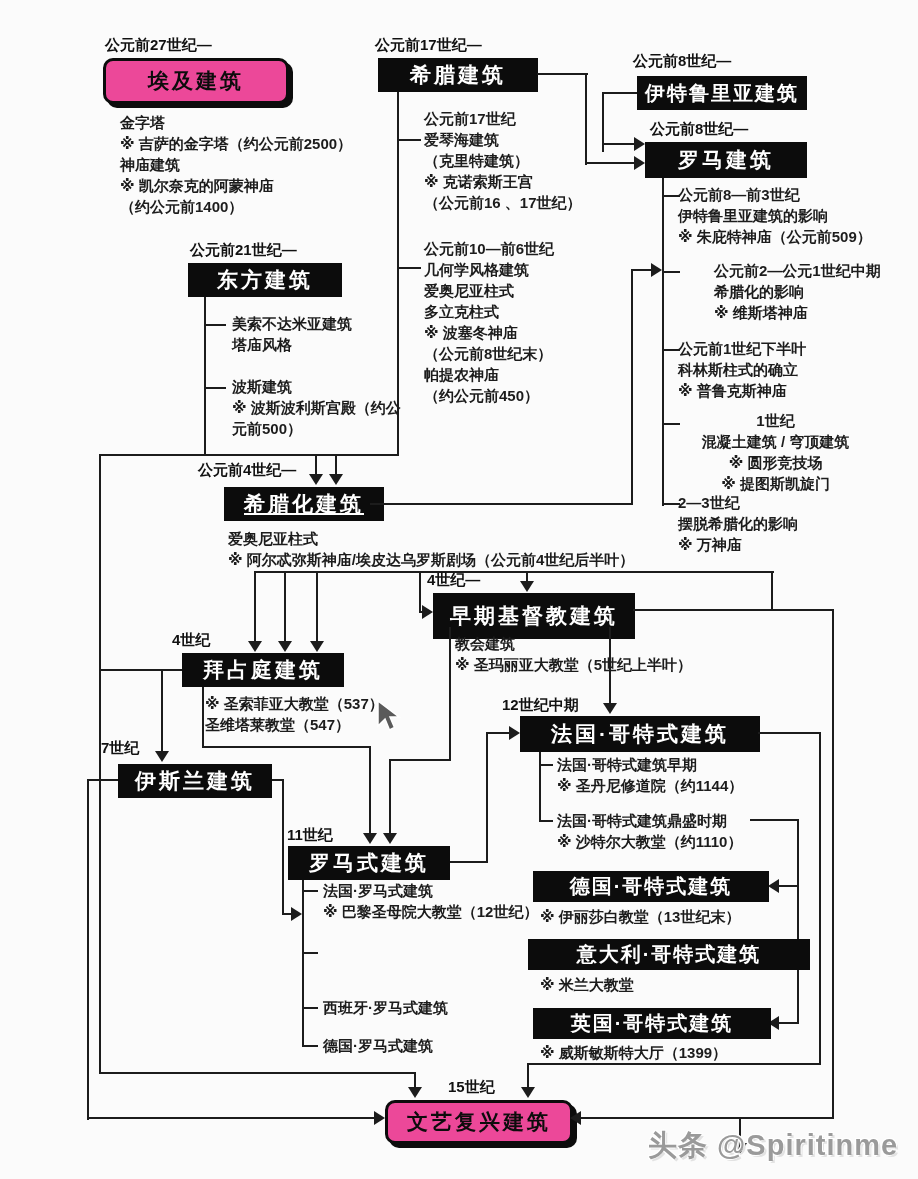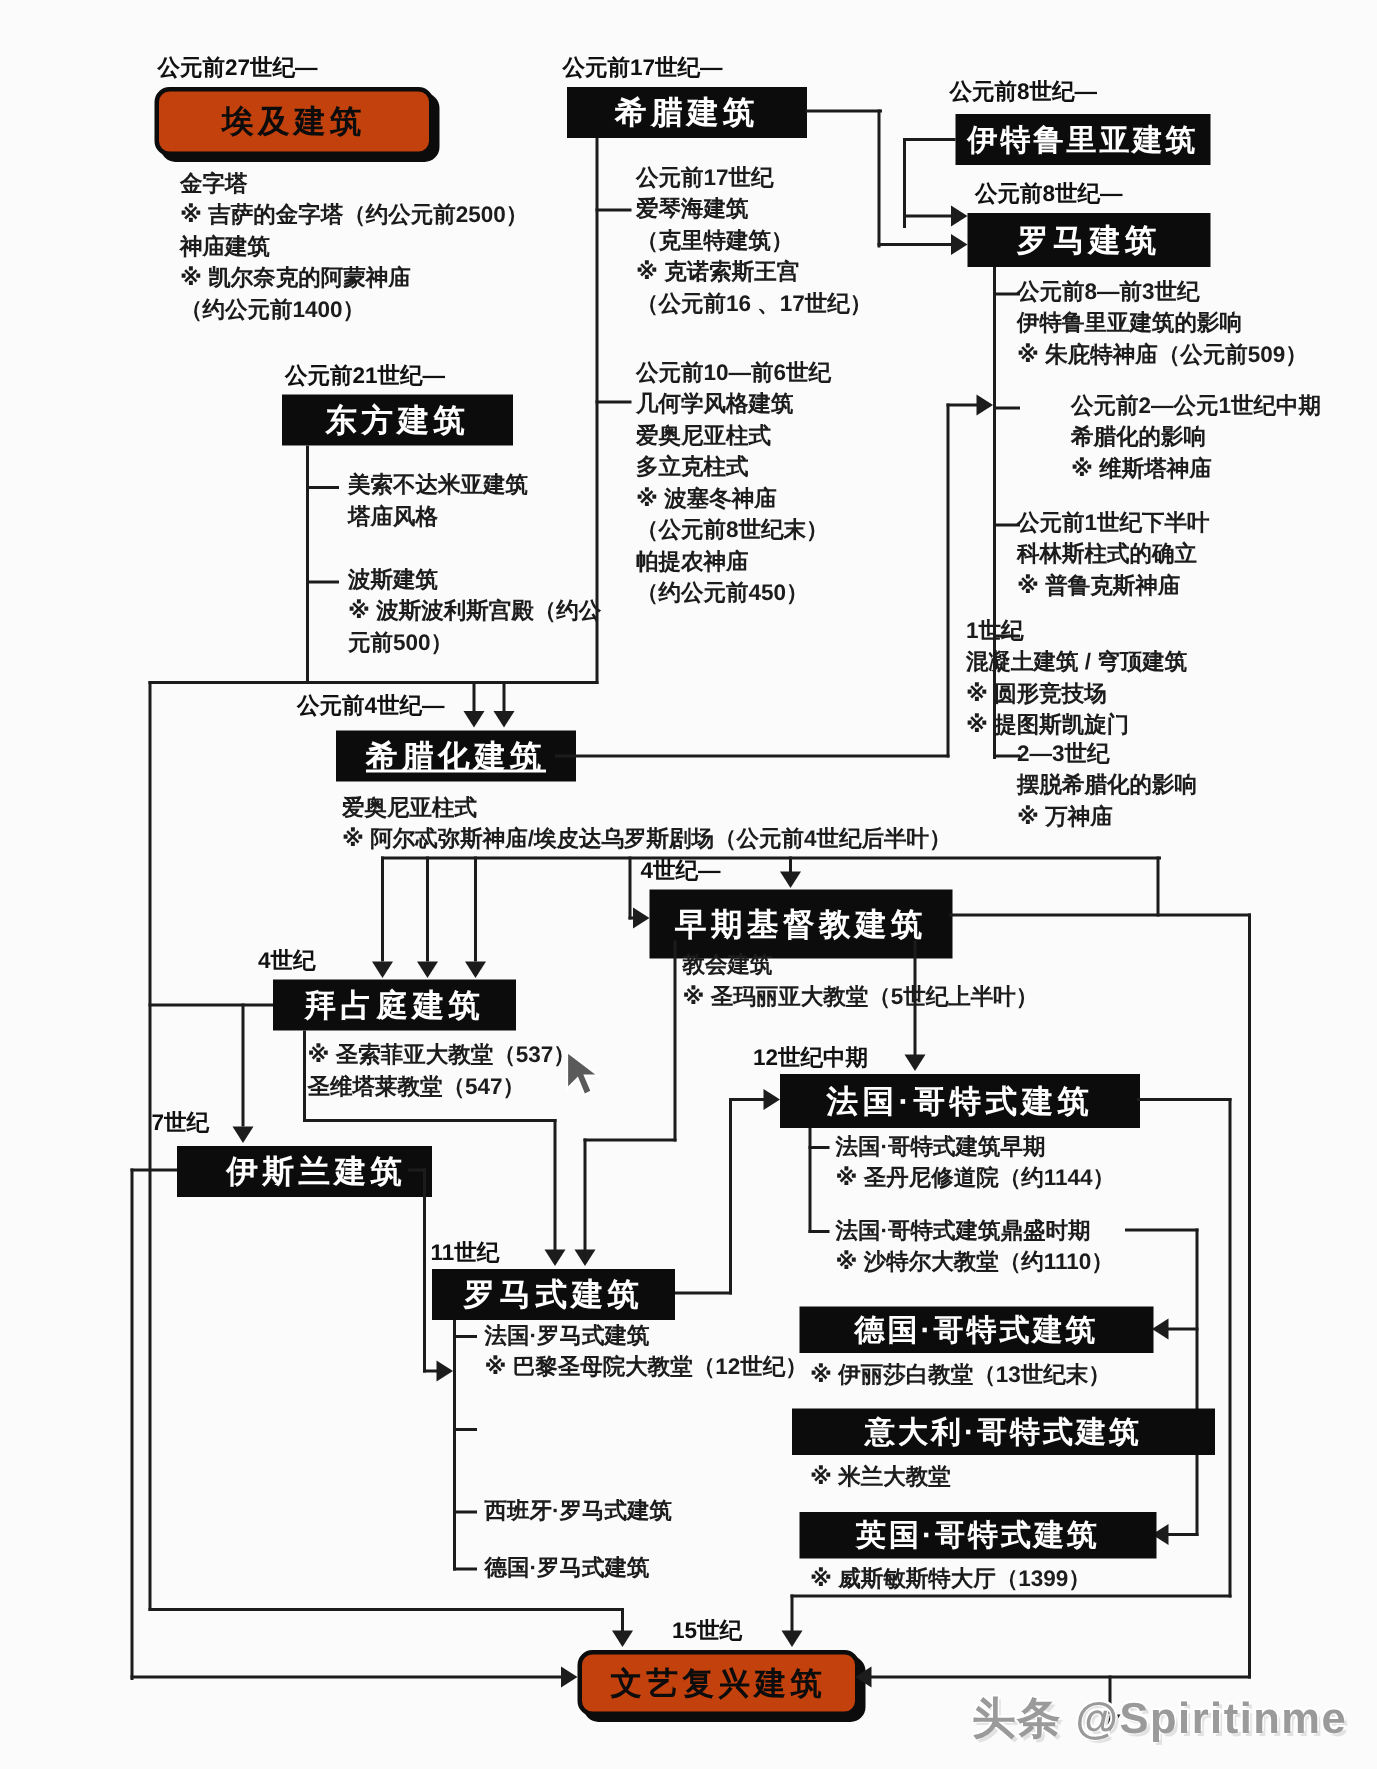--- a/index.html
+++ b/index.html
@@ -1,21 +1,21 @@
 <!DOCTYPE html>
 <html><head>
 <meta charset="utf-8">
 <style>
   html,body{margin:0;padding:0;background:#fbfbfb;}
   #stage{position:relative;width:918px;height:1179px;background:#fbfbfb;overflow:hidden;
          font-family:"Liberation Sans","DejaVu Sans",sans-serif;color:#111;}
   .bbox{position:absolute;background:#0c0c0c;color:#fff;display:flex;align-items:center;justify-content:center;
         font-weight:bold;font-size:21px;letter-spacing:3px;white-space:nowrap;}
   .bbox.sm{font-size:20px;letter-spacing:2px;}
-  .obox{position:absolute;background:#c2410c;border:3px solid #0c0c0c;border-radius:10px;
+  .obox{position:absolute;background:#ec4899;border:3px solid #0c0c0c;border-radius:10px;
         box-shadow:4px 4px 0 #0c0c0c;display:flex;align-items:center;justify-content:center;
         font-weight:bold;font-size:21px;letter-spacing:3px;color:#0c0c0c;white-space:nowrap;}
   .era{position:absolute;font-weight:bold;font-size:15px;white-space:nowrap;}
   .note{position:absolute;font-weight:bold;font-size:15px;line-height:21px;color:#1c1c1c;white-space:pre-line;}
   .ln{position:absolute;background:#1c1c1c;}
   .ar{position:absolute;width:0;height:0;}
   .ar-r{border-top:7px solid transparent;border-bottom:7px solid transparent;border-left:11px solid #1c1c1c;}
   .ar-l{border-top:7px solid transparent;border-bottom:7px solid transparent;border-right:11px solid #1c1c1c;}
   .ar-d{border-left:7px solid transparent;border-right:7px solid transparent;border-top:11px solid #1c1c1c;}
   .wm{position:absolute;font-weight:bold;font-size:29px;color:#9a9a9a;letter-spacing:1px;white-space:nowrap;
@@ -75,21 +75,21 @@
   <div class="ln" style="left:662px;top:503px;width:18px;height:2px;"></div>
   <div class="note" style="left:678px;top:184px;width:235px;">公元前8—前3世纪
 伊特鲁里亚建筑的影响
 ※ 朱庇特神庙（公元前509）</div>
   <div class="note" style="left:678px;top:260px;width:235px;margin-left:36px;">公元前2—公元1世纪中期
 希腊化的影响
 ※ 维斯塔神庙</div>
   <div class="note" style="left:678px;top:338px;width:235px;">公元前1世纪下半叶
 科林斯柱式的确立
 ※ 普鲁克斯神庙</div>
-  <div class="note" style="left:644px;top:410px;width:235px;">1世纪
+  <div class="note" style="left:658px;top:410px;width:235px;text-align:center;">1世纪
 混凝土建筑 / 穹顶建筑
 ※ 圆形竞技场
 ※ 提图斯凯旋门</div>
   <div class="note" style="left:678px;top:492px;width:235px;">2—3世纪
 摆脱希腊化的影响
 ※ 万神庙</div>
 
   <div class="era" style="left:190px;top:241px;">公元前21世纪—</div>
   <div class="bbox" style="left:188px;top:263px;width:154px;height:34px;">东方建筑</div>
   <div class="ln" style="left:204px;top:297px;width:2px;height:159px;"></div>
@@ -158,21 +158,21 @@
   <div class="ln" style="left:202px;top:687px;width:2px;height:61px;"></div>
   <div class="ln" style="left:202px;top:746px;width:169px;height:2px;"></div>
   <div class="ln" style="left:369px;top:746px;width:2px;height:88px;"></div>
   <div class="ar ar-d" style="left:363px;top:833px;"></div>
 
   <svg style="position:absolute;left:376px;top:700px;" width="26" height="32" viewBox="0 0 26 32">
     <polygon points="2,1 2,26 9,19 13.5,30 18.5,27.5 14,17 23,17" fill="#5a5a5a" stroke="#fff" stroke-width="1.5"></polygon>
   </svg>
 
   <div class="era" style="left:101px;top:739px;">7世纪</div>
-  <div class="bbox" style="left:118px;top:764px;width:154px;height:34px;padding-left:16px;">伊斯兰建筑</div>
+  <div class="bbox" style="left:118px;top:764px;width:154px;height:34px;">伊斯兰建筑</div>
 
   <div class="ln" style="left:87px;top:779px;width:31px;height:2px;"></div>
   <div class="ln" style="left:87px;top:779px;width:2px;height:341px;"></div>
   <div class="ln" style="left:87px;top:1117px;width:288px;height:2px;"></div>
   <div class="ar ar-r" style="left:374px;top:1111px;"></div>
 
   <div class="ln" style="left:272px;top:779px;width:12px;height:2px;"></div>
   <div class="ln" style="left:282px;top:779px;width:2px;height:136px;"></div>
   <div class="ln" style="left:282px;top:913px;width:11px;height:2px;"></div>
   <div class="ar ar-r" style="left:291px;top:907px;"></div>

